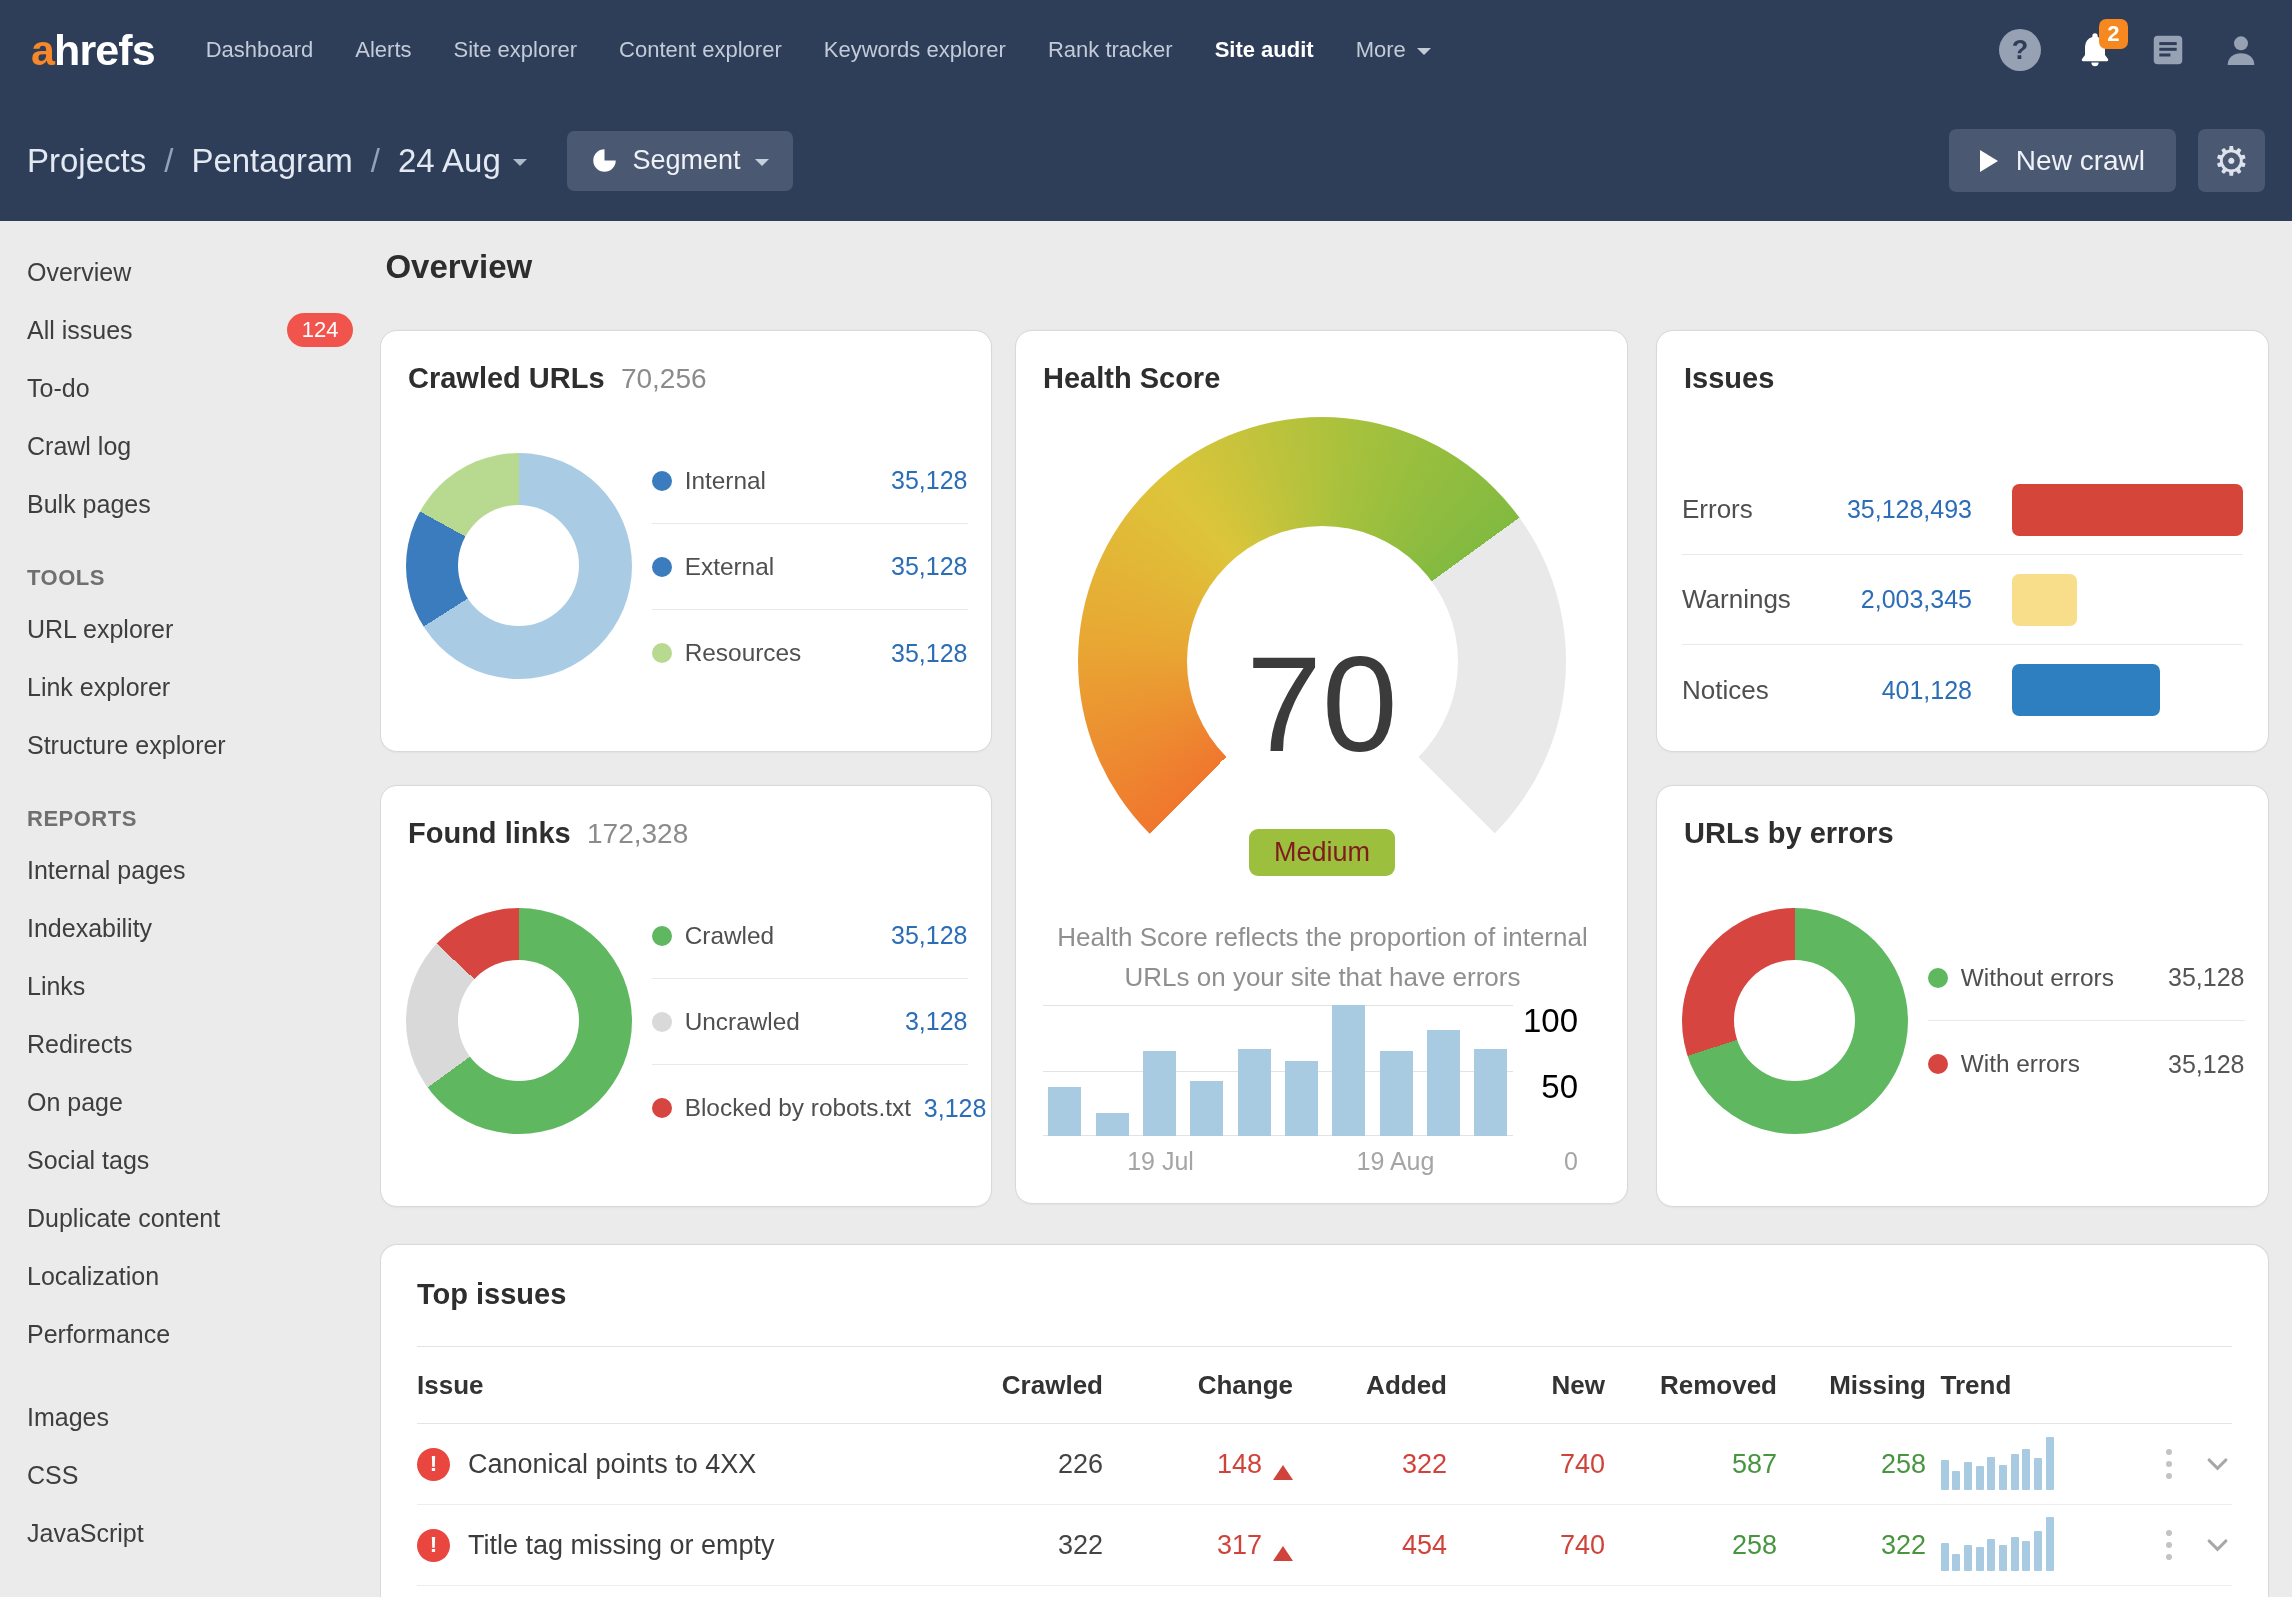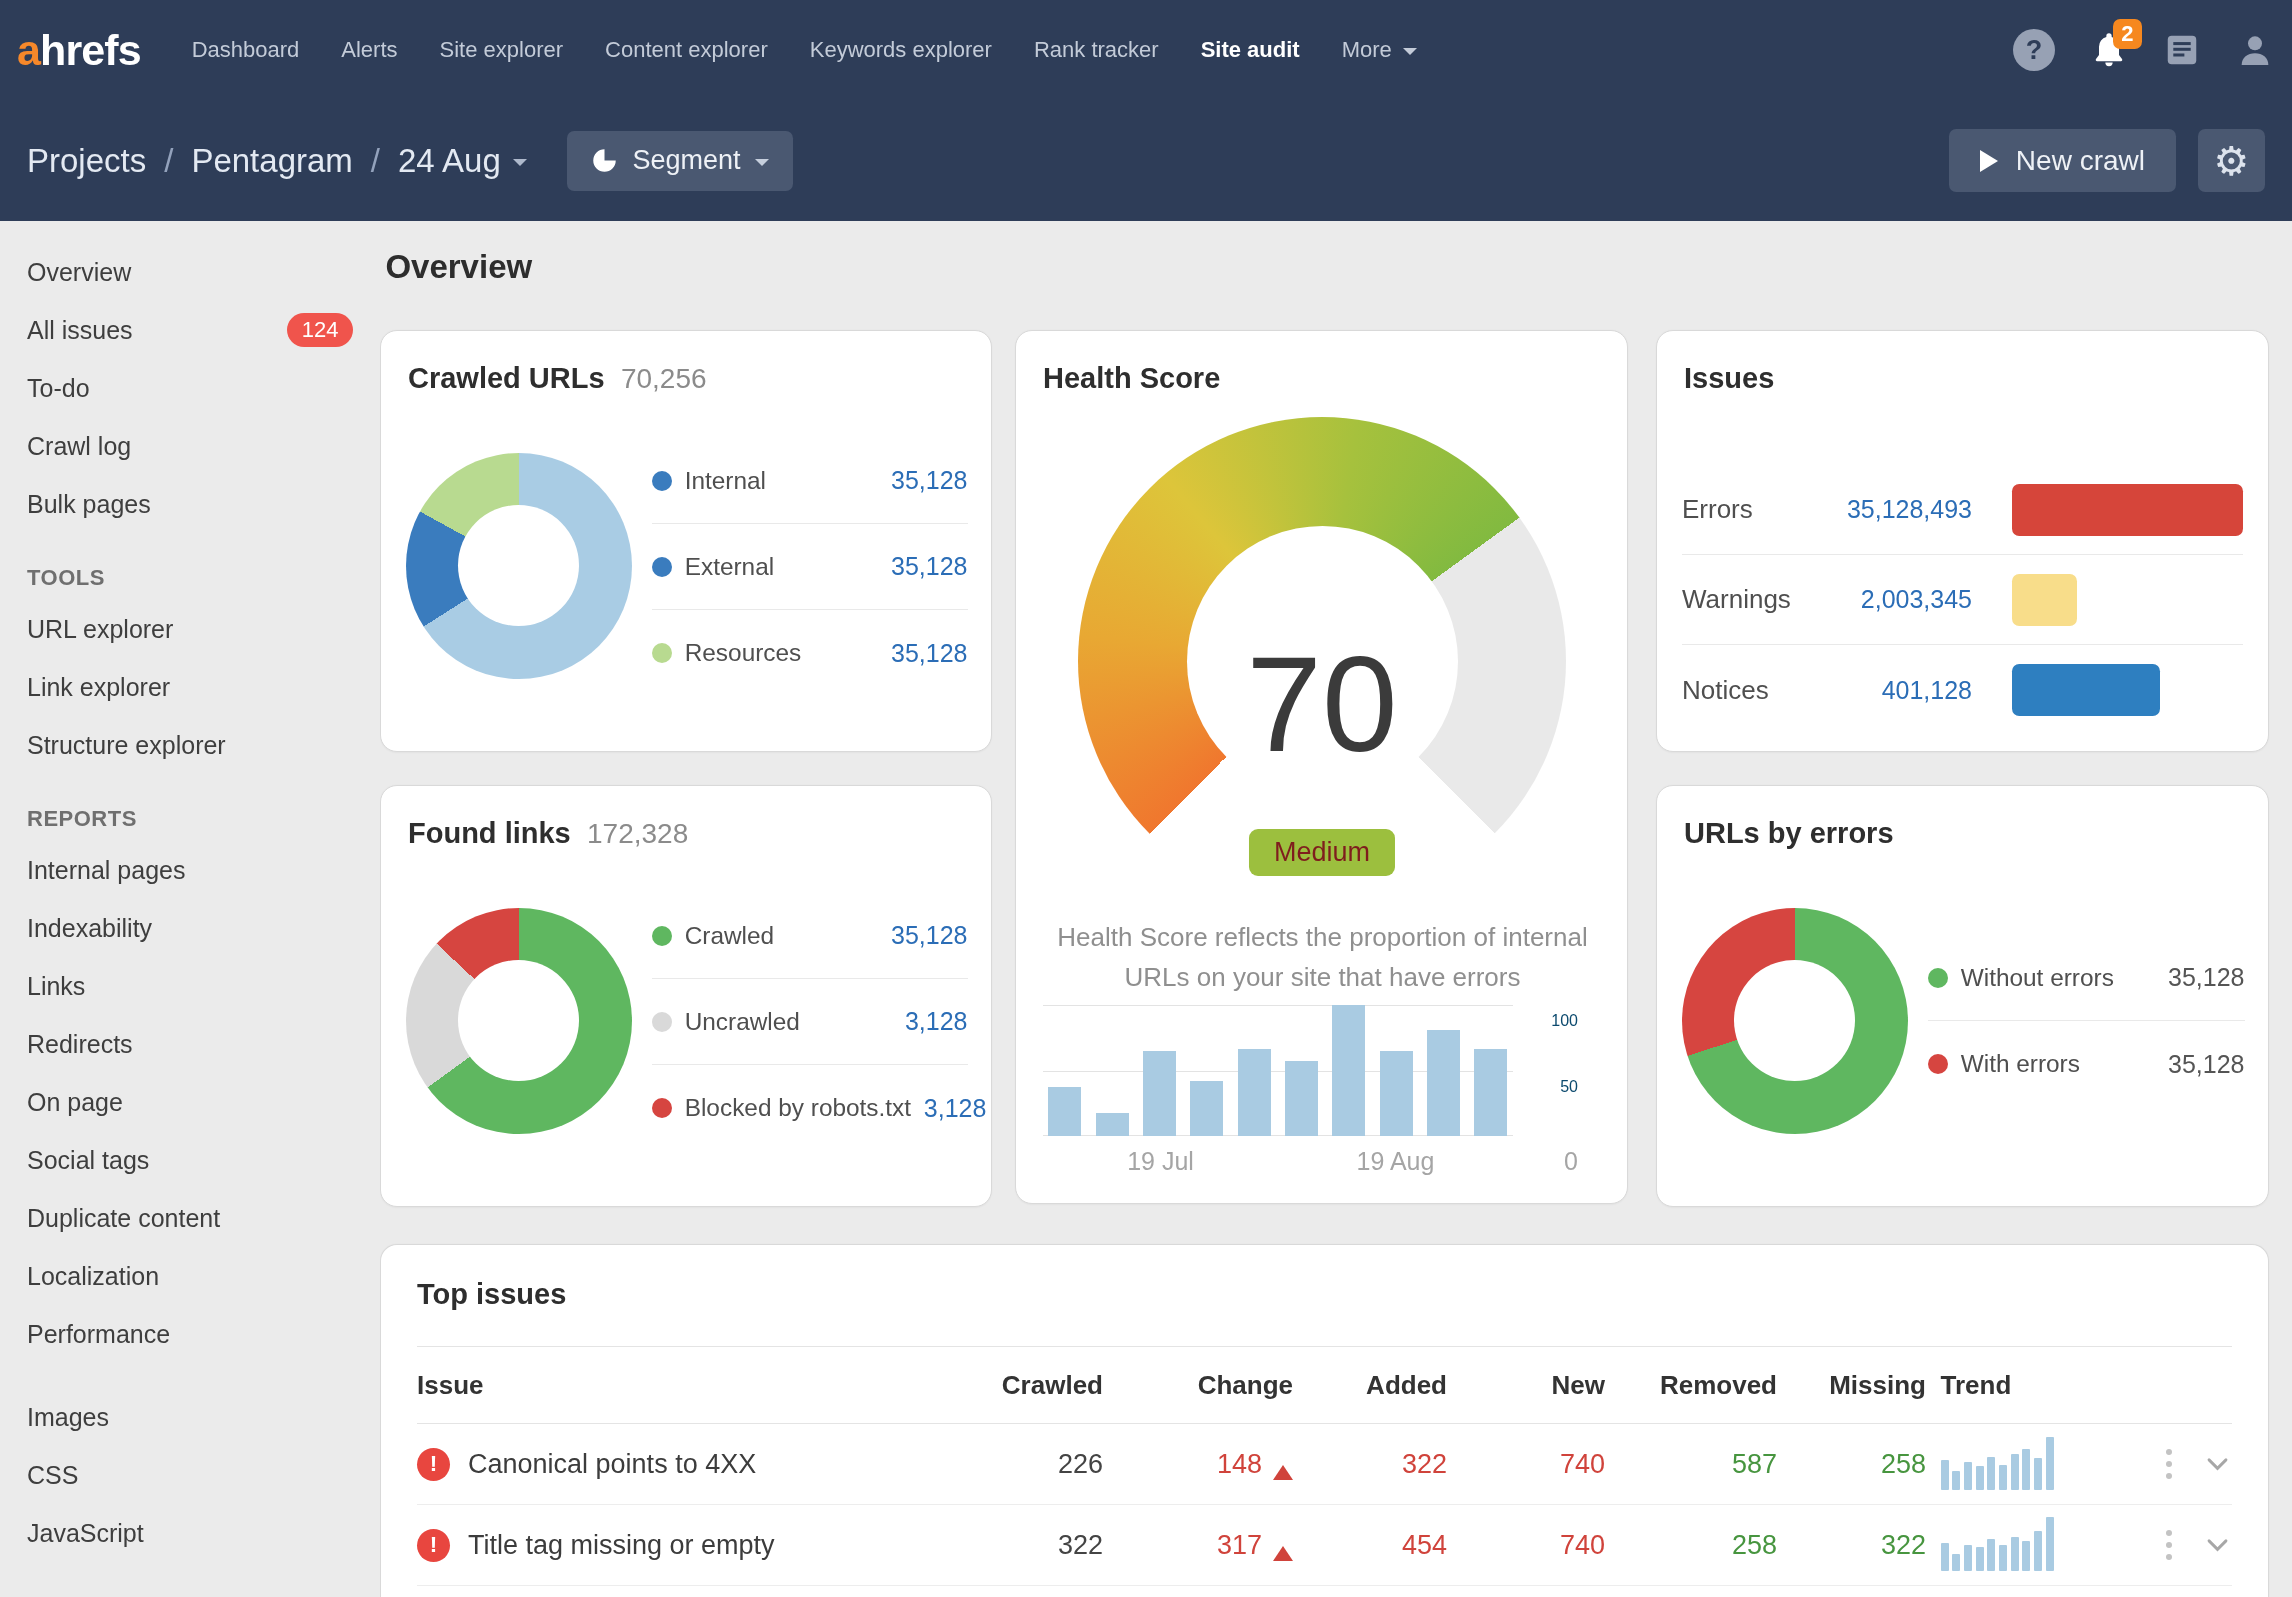--- a/index.html
+++ b/index.html
@@ -1,21 +1,21 @@
 <!DOCTYPE html>
 <html style="font-size:14.5px"><head>
 <meta charset="utf-8">
 <style>
   html,body{margin:0;padding:0;background:#ebebeb;font-family:"Liberation Sans","DejaVu Sans",sans-serif;}
   *{box-sizing:border-box;}
   [data-interactable="true"]{cursor:pointer;}
   .app{position:relative;width:2292px;height:1598px;overflow:hidden;background:#ebebeb;}
 
   
-  .topnav{position:absolute;left:0;top:0;width:2292px;height:100px;background:#2e3d58;display:flex;align-items:center;padding:0 17px;}
+  .topnav{position:absolute;left:0;top:0;width:2292px;height:100px;background:#2e3d58;display:flex;align-items:center;padding:0 31px;}
   .logo{font-size:43px;font-weight:800;letter-spacing:-0.9px;margin-right:51px;line-height:1;}
   .logo .logo-a{color:#f6882a;}
   .logo .logo-rest{color:#ffffff;}
   .nav-items{display:flex;align-items:center;gap:42px;}
   .nav-item{font-size:22px;color:#c3cbd8;display:flex;align-items:center;gap:11px;white-space:nowrap;}
   .nav-item.active{color:#ffffff;font-weight:bold;}
   .caret-down{width:0;height:0;border:7.2px solid transparent;border-top-color:currentColor;border-bottom:none;display:inline-block;margin-top:3.6px;}
   .nav-right{margin-left:auto;display:flex;align-items:center;gap:34px;}
   .icon-btn{position:relative;display:flex;align-items:center;justify-content:center;}
   .help-circle{width:42px;height:42px;border-radius:50%;background:#97a1b4;color:#2e3d58;font-size:27px;font-weight:bold;display:flex;align-items:center;justify-content:center;}
@@ -74,21 +74,21 @@
   .gauge-arc{position:absolute;inset:0;border-radius:50%;}
   .gauge-hole{position:absolute;left:109px;top:109px;width:271px;height:271px;border-radius:50%;background:#fff;}
   .gauge-score{position:absolute;left:0;right:0;top:219px;text-align:center;font-size:136px;color:#3b3b3b;line-height:1;}
   .gauge-grade{position:absolute;left:50%;top:412px;transform:translateX(-50%);background:#9cbf3e;color:#7f1d1d;font-size:27px;border-radius:9px;padding:8.1px 25px;white-space:nowrap;}
   .health-desc{position:absolute;left:35px;top:586px;width:543px;text-align:center;font-size:26px;line-height:1.55;color:#8f8f8f;}
   .hs-plot{position:absolute;left:27px;top:674px;width:470px;height:131px;}
   .hs-grid{position:absolute;left:0;right:0;height:0.9px;background:#e3e3e3;}
   .hs-bars{position:absolute;left:0;right:0;bottom:0;top:0;display:flex;align-items:flex-end;justify-content:space-between;padding:0 5.4px;}
   .hs-bar{width:33px;background:#a9cbe2;}
   .hs-yaxis{position:absolute;left:499px;top:674px;width:63px;height:131px;}
-  .hs-ytick{position:absolute;right:0;font-size:16px;color:#0c4a6e;transform:translateY(-50%);margin-left:32px;}
+  .hs-ytick{position:absolute;right:0;font-size:33px;color:#000000;transform:translateY(-50%);margin-left:32px;}
   .hs-xaxis{position:absolute;left:27px;top:816px;width:470px;height:36px;}
   .hs-xtick{position:absolute;transform:translateX(-50%);font-size:25px;color:#a5a5a5;white-space:nowrap;}
   .hs-zero{position:absolute;left:499px;top:816px;width:63px;text-align:right;font-size:25px;color:#a5a5a5;}
 
   
   .issues-rows{position:absolute;left:25px;right:25px;top:134px;}
   .issue-bar-row{height:90px;display:flex;align-items:center;}
   .issue-bar-row:not(:last-child){border-bottom:0.9px solid #e9e9e9;}
   .ib-label{width:136px;font-size:26px;color:#4f4f4f;white-space:nowrap;}
   .ib-value{width:154px;text-align:right;font-size:25px;color:#2b6db6;white-space:nowrap;}

